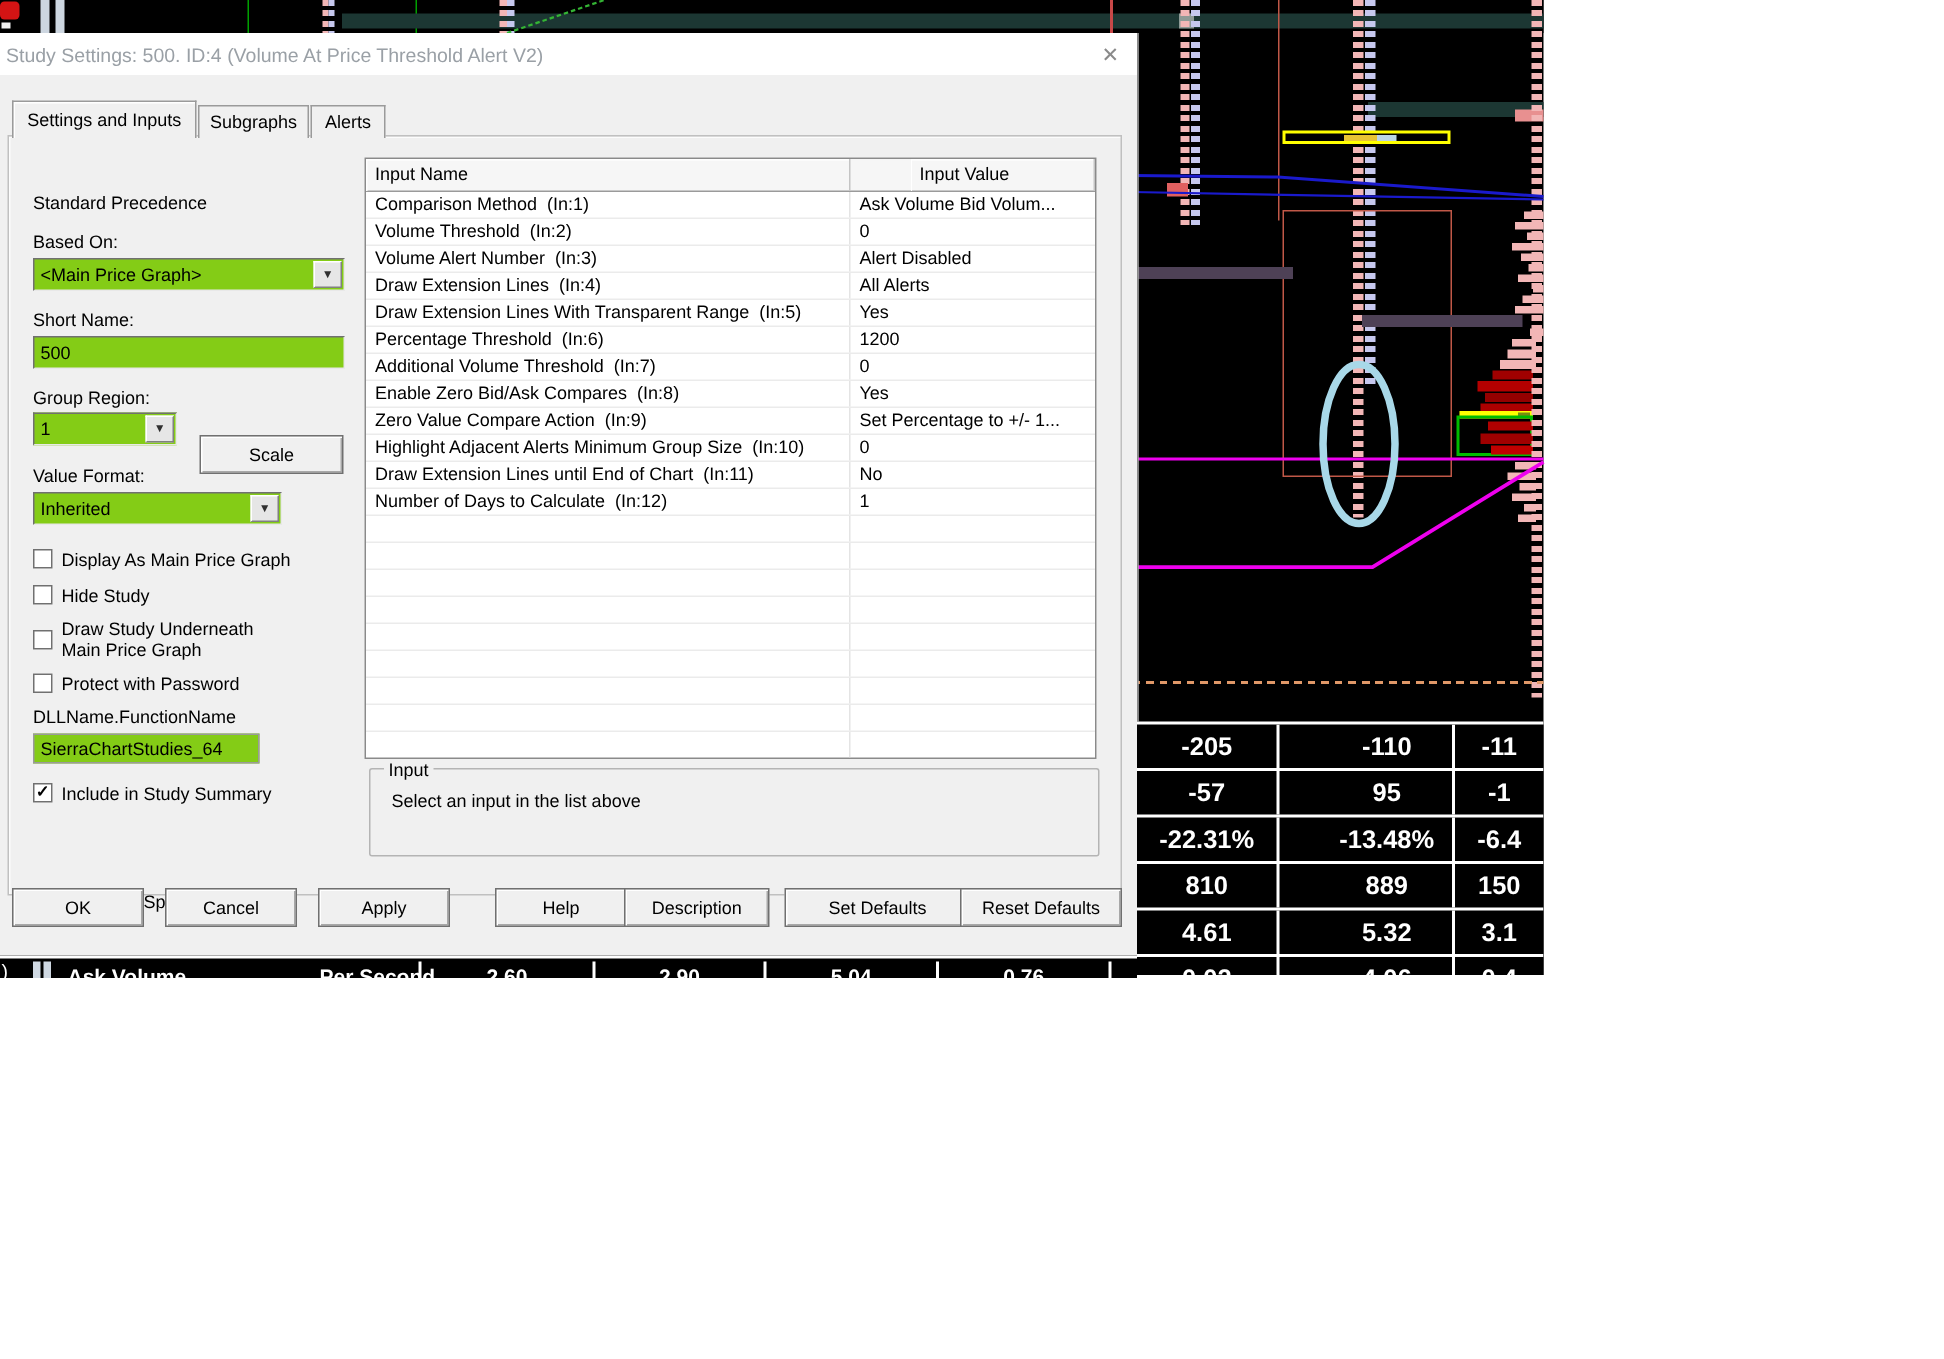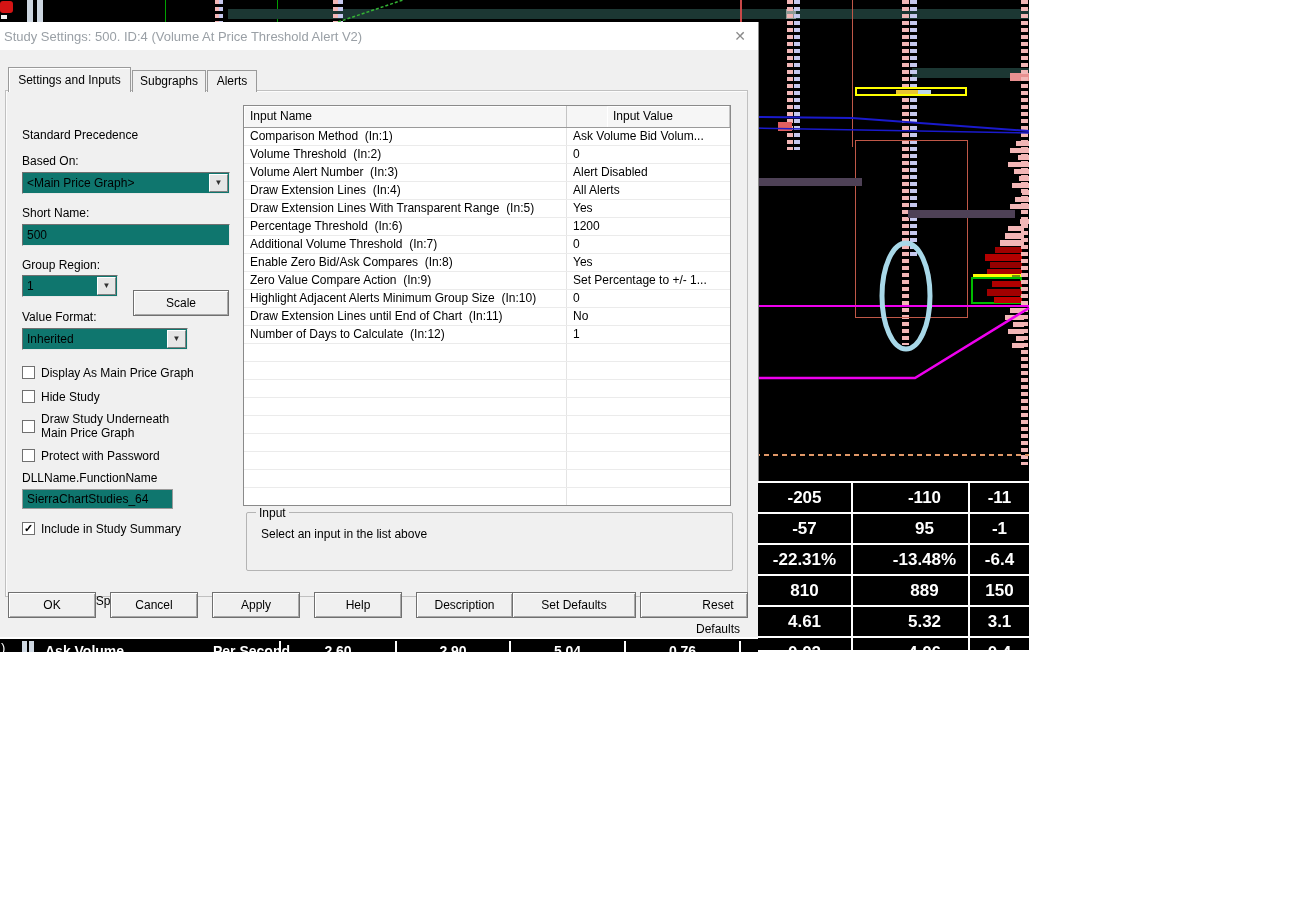--- a/index.html
+++ b/index.html
@@ -19,21 +19,21 @@
   #close-x{position:absolute;right:12px;top:6px;font-size:14px;color:#8a8a8a;cursor:pointer;}
   #pane{position:absolute;left:5px;top:68px;width:741px;height:505px;border:1px solid #c0c0c0;
         box-shadow:1px 1px 0 #fcfcfc inset;}
   .tab{position:absolute;background:#f0f0f0;border:1px solid #9a9a9a;border-bottom:none;
        text-align:center;font-size:12px;z-index:4;}
   .tab.active{left:8px;top:45px;width:121px;height:24px;line-height:24px;
        box-shadow:1px 0 0 #fff inset,0 1px 0 #fff inset;}
   .tab.t1{left:132px;top:48px;width:72px;height:21px;line-height:20px;}
   .tab.t2{left:207px;top:48px;width:48px;height:21px;line-height:20px;}
   .lbl{position:absolute;white-space:nowrap;}
-  .sunken{position:absolute;background:#0f766e;border:1px solid;
+  .sunken{position:absolute;background:#84cc16;border:1px solid;
           border-color:#707070 #e8e8e8 #e8e8e8 #707070;box-sizing:border-box;}
   .sunken .val{position:absolute;left:4px;top:3px;white-space:nowrap;}
   .dd-btn{position:absolute;right:1px;top:1px;bottom:1px;width:17px;background:#e6e6e6;
           border:1px solid;border-color:#fff #808080 #808080 #fff;color:#303030;
           font-size:8px;text-align:center;line-height:16px;}
   .btn{position:absolute;height:26px;background:#f0f0f0;border:1px solid #707070;
        box-shadow:inset 1px 1px 0 #ffffff,inset -1px -1px 0 #a8a8a8;
        text-align:center;line-height:24px;font-size:12px;box-sizing:border-box;}
   .cb{position:absolute;display:flex;align-items:flex-start;}
   .cb .box{width:13px;height:13px;background:#fff;border:1px solid #707070;box-sizing:border-box;
@@ -305,24 +305,24 @@
     </div>
 
     <div id="input-group">
       <span class="legend">Input</span>
       <span class="msg">Select an input in the list above</span>
     </div>
 
     <div class="btn" style="left:8px;top:570px;width:88px;">OK</div>
     <div class="btn" style="left:110px;top:570px;width:88px;">Cancel</div>
     <div class="btn" style="left:212px;top:570px;width:88px;">Apply</div>
-    <div class="btn" style="left:314px;top:570px;width:88px;">Help</div>
+    <div class="btn" style="left:330px;top:570px;width:88px;">Help</div>
     <div class="btn" style="left:416px;top:570px;width:97px;">Description</div>
-    <div class="btn" style="left:512px;top:570px;width:124px;">Set Defaults</div>
-    <div class="btn" style="left:640px;top:570px;width:108px;padding-left:48px;">Reset Defaults</div>
+    <div class="btn" style="left:523px;top:570px;width:124px;">Set Defaults</div>
+    <div class="btn" style="left:640px;top:570px;width:108px;">Reset Defaults</div>
   </div>
 
   <div id="bottom-strip">
     <span style="position:absolute;left:1px;top:1px;font-size:13px;">)</span>
     <span style="position:absolute;left:22px;top:2px;width:5px;height:11px;background:#cfd8e2;"></span>
     <span style="position:absolute;left:29px;top:2px;width:5px;height:11px;background:#cfd8e2;"></span>
     <span style="position:absolute;left:45px;top:4px;font-size:14px;font-weight:600;">Ask Volume</span>
     <span style="position:absolute;left:213px;top:4px;font-size:14px;font-weight:600;">Per Second</span>
   <span class="sep" style="left: 279px;"></span>
       <span class="sep" style="left: 395px;"></span>

